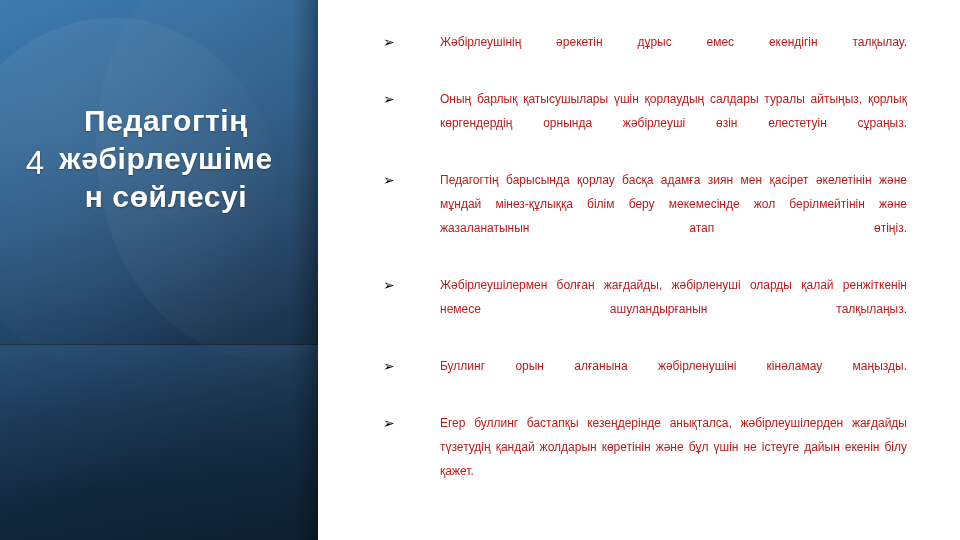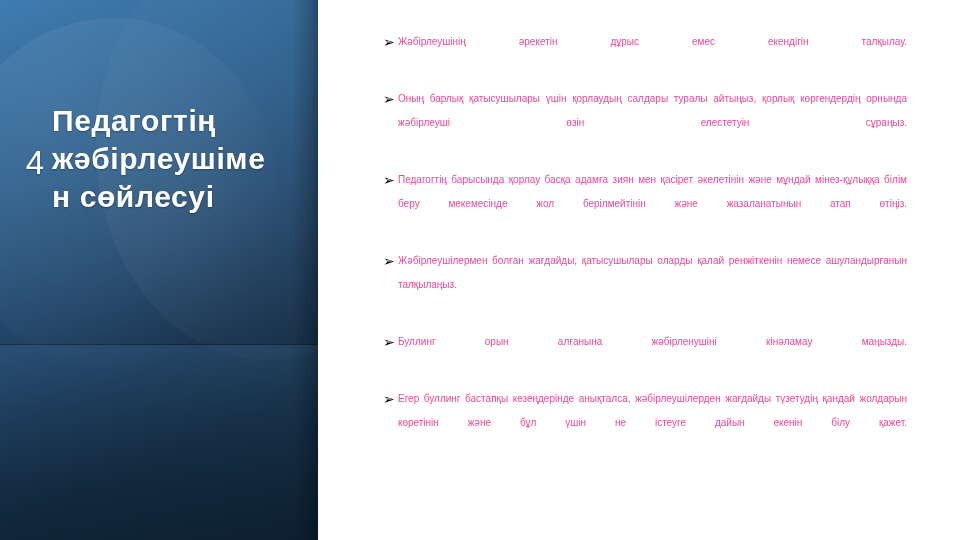--- a/index.html
+++ b/index.html
@@ -120,21 +120,21 @@
     letter-spacing: 0px;
     text-shadow: 0 1px 2px rgba(0,0,0,0.35);
   }
 
   
   #slide-title {
     position: absolute;
     left: 52px;
     top: 102px;
     width: 228px;
-    text-align: left;
+    text-align: center;
     color: #ffffff;
     font-size: 30px;
     line-height: 38px;
     font-weight: bold;
     letter-spacing: 0.6px;
     word-break: break-word;
     text-shadow: 0 1px 2px rgba(0,0,0,0.30);
   }
 
   
@@ -159,26 +159,27 @@
     width: 15px;
     color: #000000;
     font-size: 14px;
     line-height: 24px;
     text-align: left;
     user-select: none;
   }
 
   .bullet-text {
     flex: 1 1 auto;
-    color: #ec4899;
-    font-size: 10px;
+    color: #b91c1c;
+    font-size: 12px;
     line-height: 24px;
     text-align: justify;
     text-justify: inter-word;
     hyphens: none;
+    margin-left: 42px;
   }
   
   .bullet-text::after {
     content: "";
     display: inline-block;
     width: 100%;
   }
 </style>
 </head>
 <body>
@@ -209,21 +210,21 @@
       <span class="bullet-text">Оның барлық қатысушылары үшін қорлаудың салдары туралы айтыңыз, қорлық көргендердің орнында жәбірлеуші өзін елестетуін сұраңыз.</span>
     </div>
 
     <div class="bullet-row">
       <span class="bullet-marker">➢</span>
       <span class="bullet-text">Педагогтің барысында қорлау басқа адамға зиян мен қасірет әкелетінін және мұндай мінез-құлыққа білім беру мекемесінде жол берілмейтінін және жазаланатынын атап өтіңіз.</span>
     </div>
 
     <div class="bullet-row">
       <span class="bullet-marker">➢</span>
-      <span class="bullet-text">Жәбірлеушілермен болған жағдайды, қатысушылары оларды қалай ренжіткенін немесе ашуландырғанын талқылаңыз.</span>
+      <span class="bullet-text">Жәбірлеушілермен болған жағдайды, жәбірленуші оларды қалай ренжіткенін немесе ашуландырғанын талқылаңыз.</span>
     </div>
 
     <div class="bullet-row">
       <span class="bullet-marker">➢</span>
       <span class="bullet-text">Буллинг орын алғанына жәбірленушіні кінәламау маңызды.</span>
     </div>
 
     <div class="bullet-row">
       <span class="bullet-marker">➢</span>
       <span class="bullet-text">Егер буллинг бастапқы кезеңдерінде анықталса, жәбірлеушілерден жағдайды түзетудің қандай жолдарын көретінін және бұл үшін не істеуге дайын екенін білу қажет.</span>

